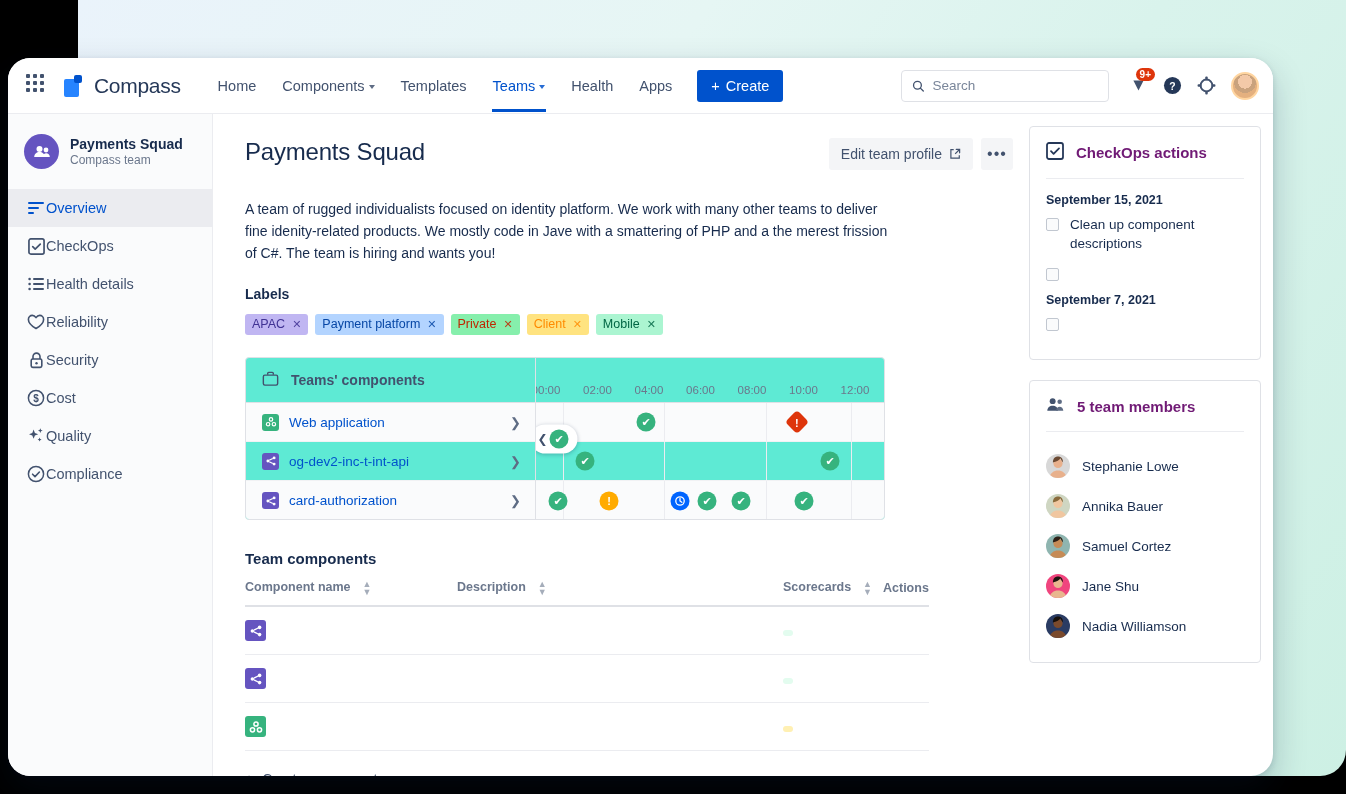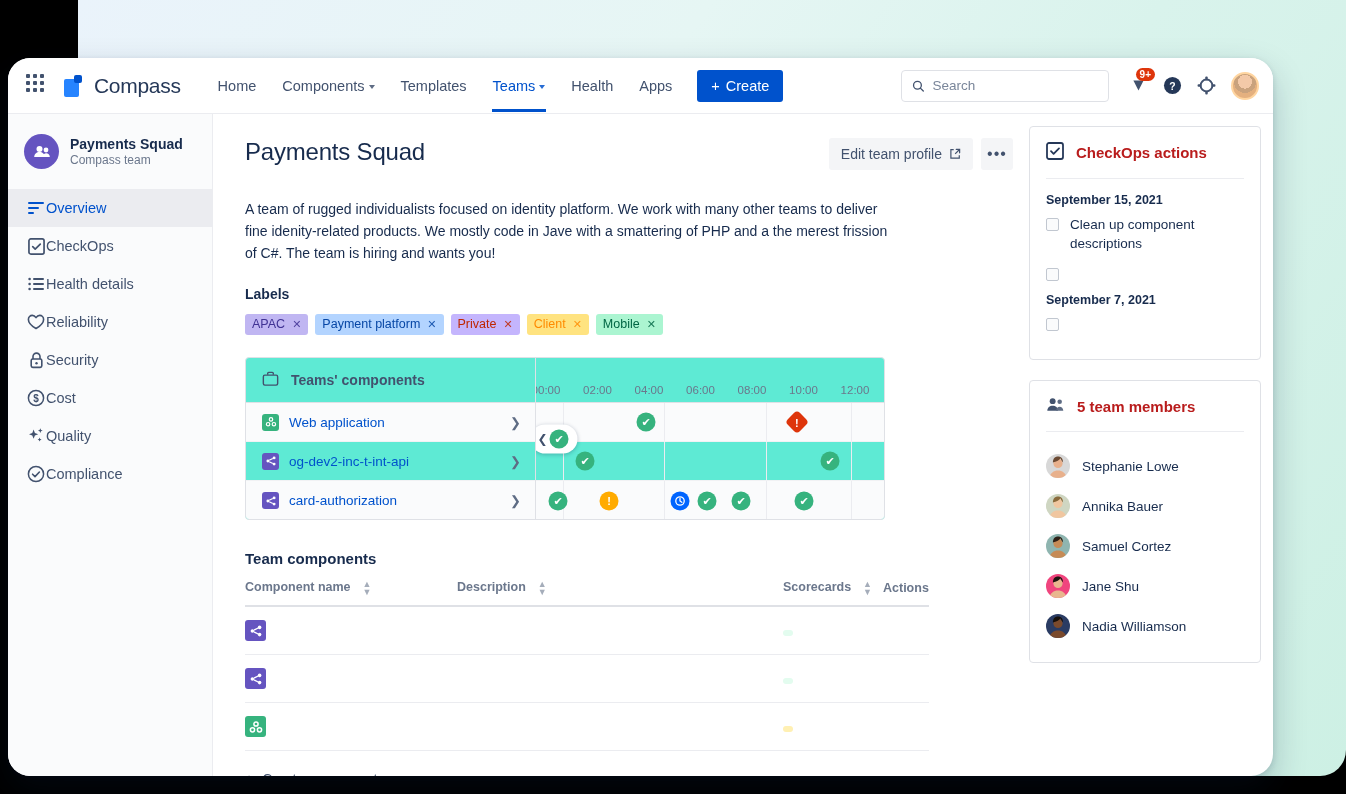--- a/index.html
+++ b/index.html
@@ -180,21 +180,21 @@
   .tbl td { padding:13px 0; border-bottom:1px solid #ebecf0; font-size:14px; color:#172b4d; vertical-align:middle; }
   .cell-name { display:flex; align-items:center; gap:21px; }
   .cell-name .comp-icon { width:21px;height:21px; border-radius:3px; }
   .sc-badge { font-size:11px; font-weight:bold; border-radius:3px; padding:3px 5px; display:inline-block; letter-spacing:.2px; }
   .row-more { color:#42526e; cursor:pointer; font-size:15px; line-height:8px; letter-spacing:1px; }
   .create-link { display:flex; align-items:center; gap:9px; margin-top:20px; font-size:14px; color:#42526e; cursor:pointer; }
 
   
   .rail { width:244px; flex:none; padding:12px 12px 0 0; }
   .rail-card { border:1px solid #dfe1e6; border-radius:4px; background:#fff; margin-bottom:20px; }
-  .rail-head { display:flex; align-items:center; gap:12px; padding:15px 16px; font-size:15px; font-weight:bold; color:#b91c1c; }
+  .rail-head { display:flex; align-items:center; gap:12px; padding:15px 16px; font-size:15px; font-weight:bold; color:#701a75; }
   .rail-div { height:1px; background:#ebecf0; margin:0 16px; }
   .rail-body { padding:14px 16px 16px 16px; }
   .date-h { font-size:12.5px; font-weight:bold; color:#172b4d; margin:8px 0 8px; }
   .date-h:first-child { margin-top:0; }
   .task { display:flex; gap:11px; margin-bottom:12px; }
   .cbx { width:13px;height:13px;border:1.5px solid #c1c7d0;border-radius:2px;flex:none;margin-top:3px;cursor:pointer;background:#fafbfc;}
   .task-label { font-size:13.5px; color:#172b4d; line-height:1.42; }
   .member { display:flex; align-items:center; gap:12px; padding:8px 0; }
   .m-av { width:24px;height:24px;border-radius:50%;flex:none; overflow:hidden; }
   .m-name { font-size:13.5px; color:#172b4d; }
@@ -418,21 +418,21 @@
 
         <div class="labels-row">
           <div class="chip" id="chip0" style="background: rgb(192, 182, 242); color: rgb(64, 50, 148);">
             <span>APAC</span>
             <span class="x">✕</span>
           </div>
           <div class="chip" id="chip1" style="background: rgb(179, 212, 255); color: rgb(7, 71, 166);">
             <span>Payment platform</span>
             <span class="x">✕</span>
           </div>
-          <div class="chip" id="chip2" style="background: #c4b5fd; color: rgb(191, 38, 0);">
+          <div class="chip" id="chip2" style="background: #86efac; color: rgb(191, 38, 0);">
             <span>Private</span>
             <span class="x">✕</span>
           </div>
           <div class="chip" id="chip3" style="background: rgb(255, 227, 128); color: rgb(255, 139, 0);">
             <span>Client</span>
             <span class="x">✕</span>
           </div>
           <div class="chip" id="chip4" style="background: rgb(171, 245, 209); color: rgb(0, 102, 68);">
             <span>Mobile</span>
             <span class="x">✕</span>

